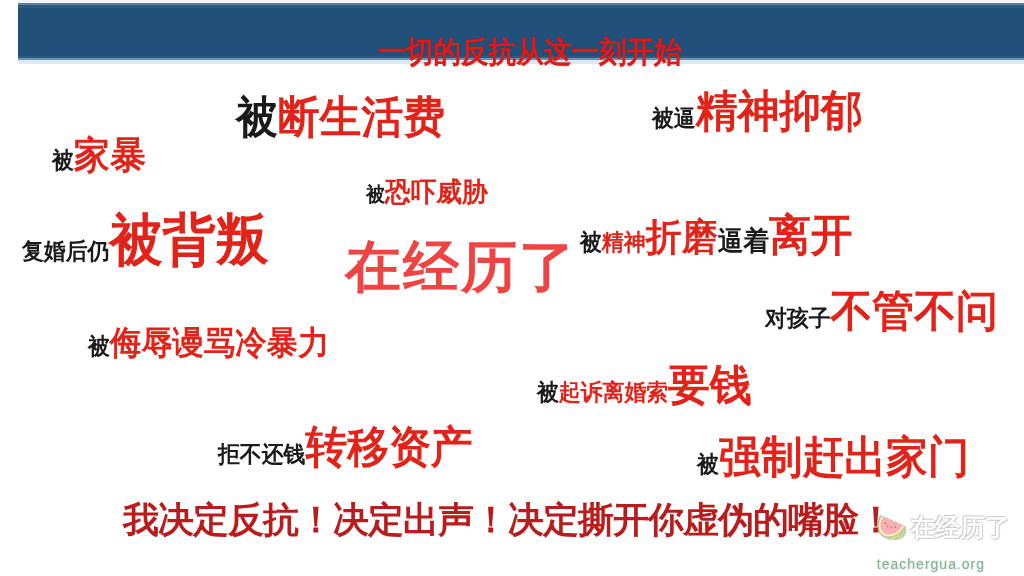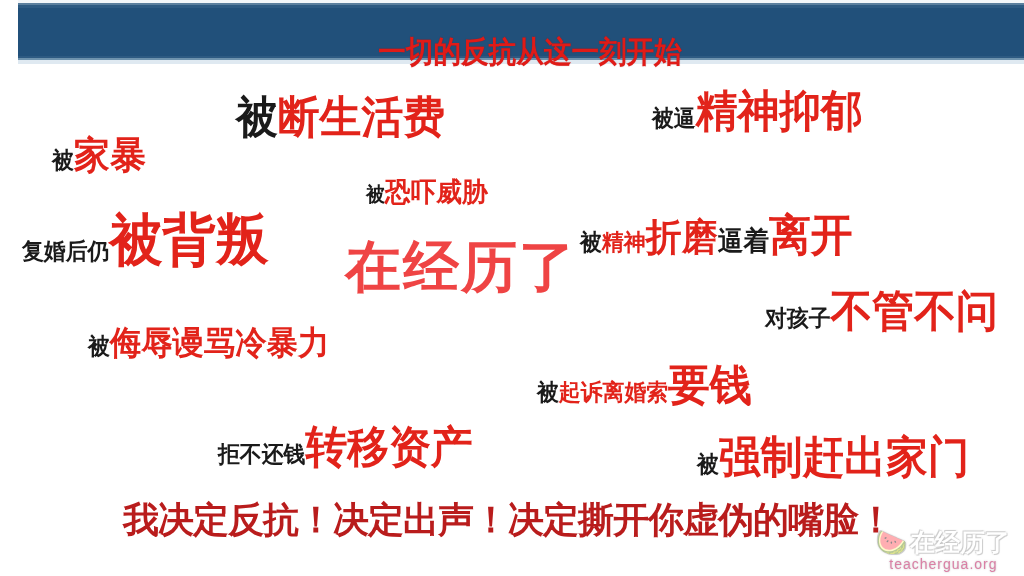--- a/index.html
+++ b/index.html
@@ -126,25 +126,25 @@
     display: flex;
     align-items: center;
     justify-content: flex-end;
   }
   #watermark-melon {
     font-size: 25px;
     margin-right: 2px;
   }
   #watermark-url {
     font-size: 14px;
-    color: #be185d;
+    color: #15803d;
     text-shadow: 0 0 2px rgba(130,130,130,0.9);
     letter-spacing: 1px;
-    margin-top: 1px;
-    text-align: center;
+    margin-top: 16px;
+    text-align: left;
   }
 </style>
 </head>
 <body>
 
 <div id="poster">
 
   <div id="banner">
     <div id="banner-title">一切的反抗从这一刻开始</div>
   </div>

